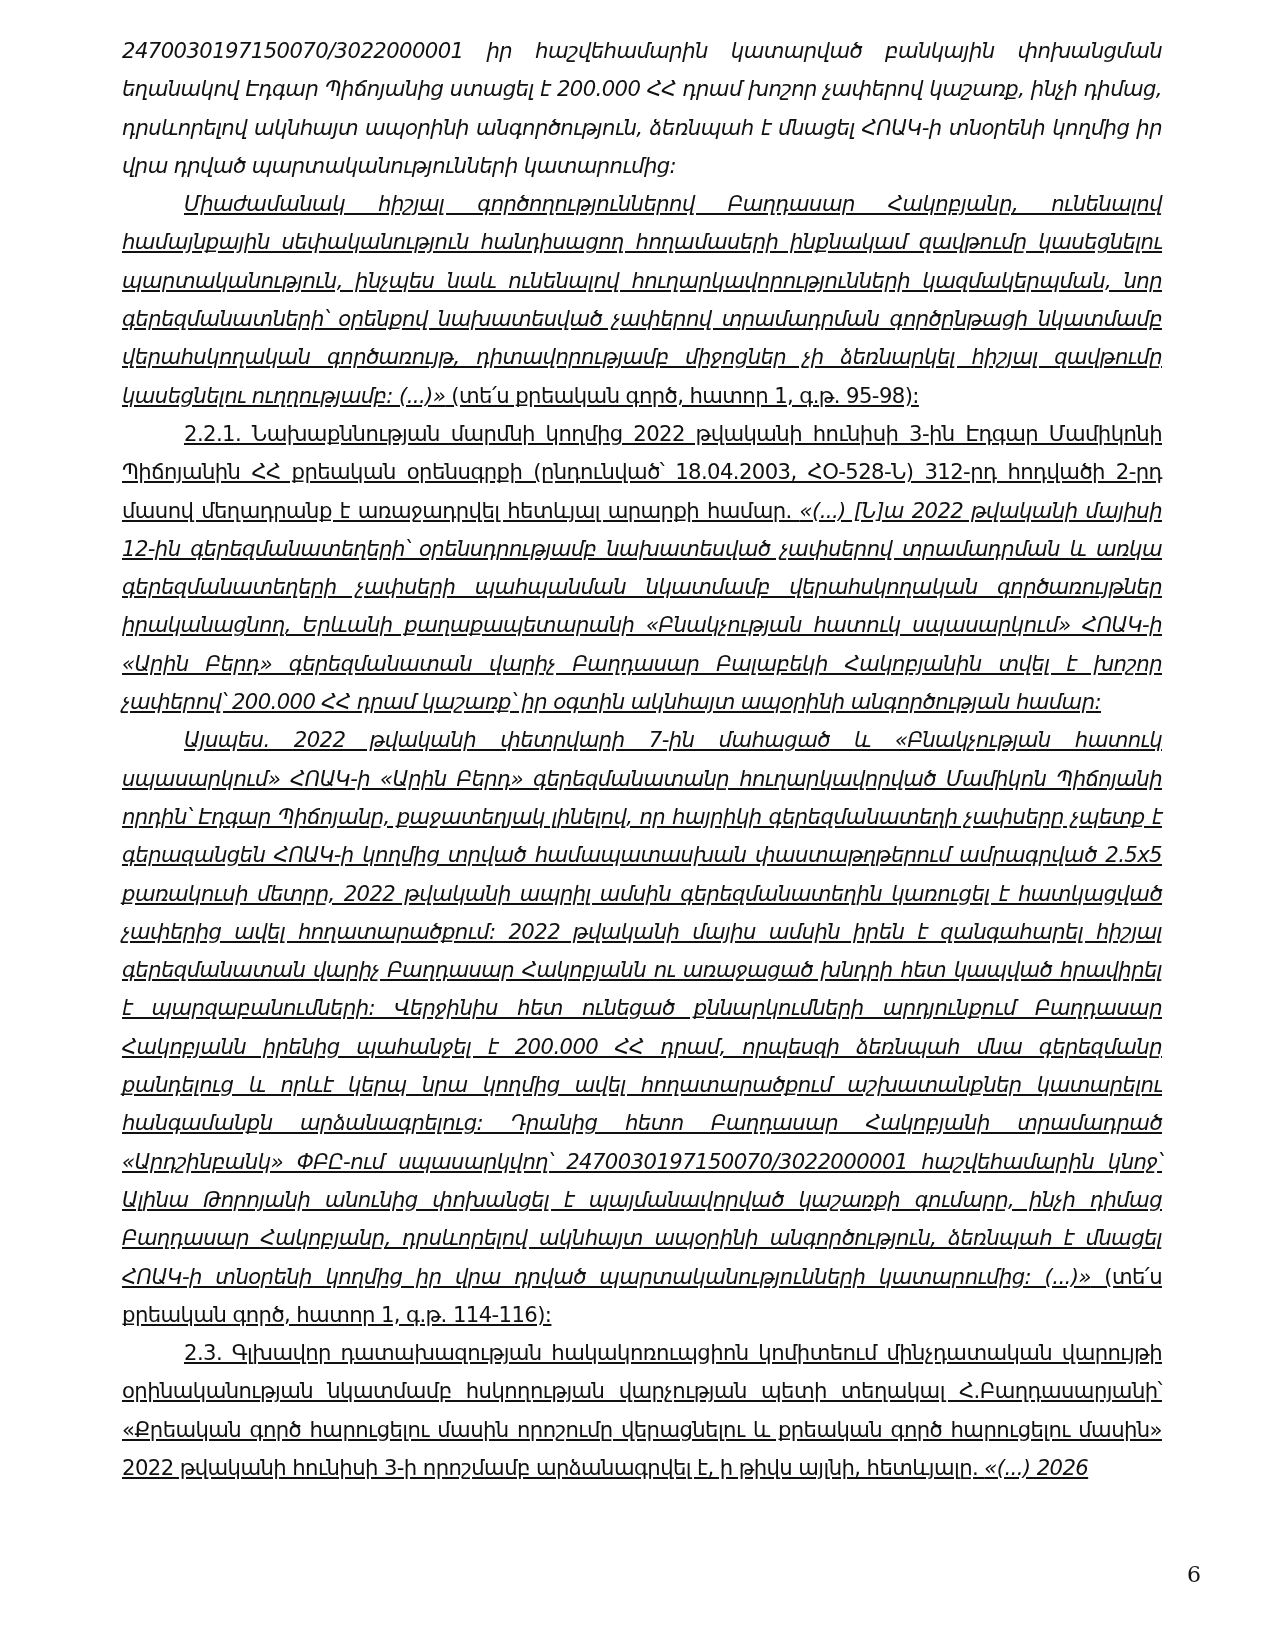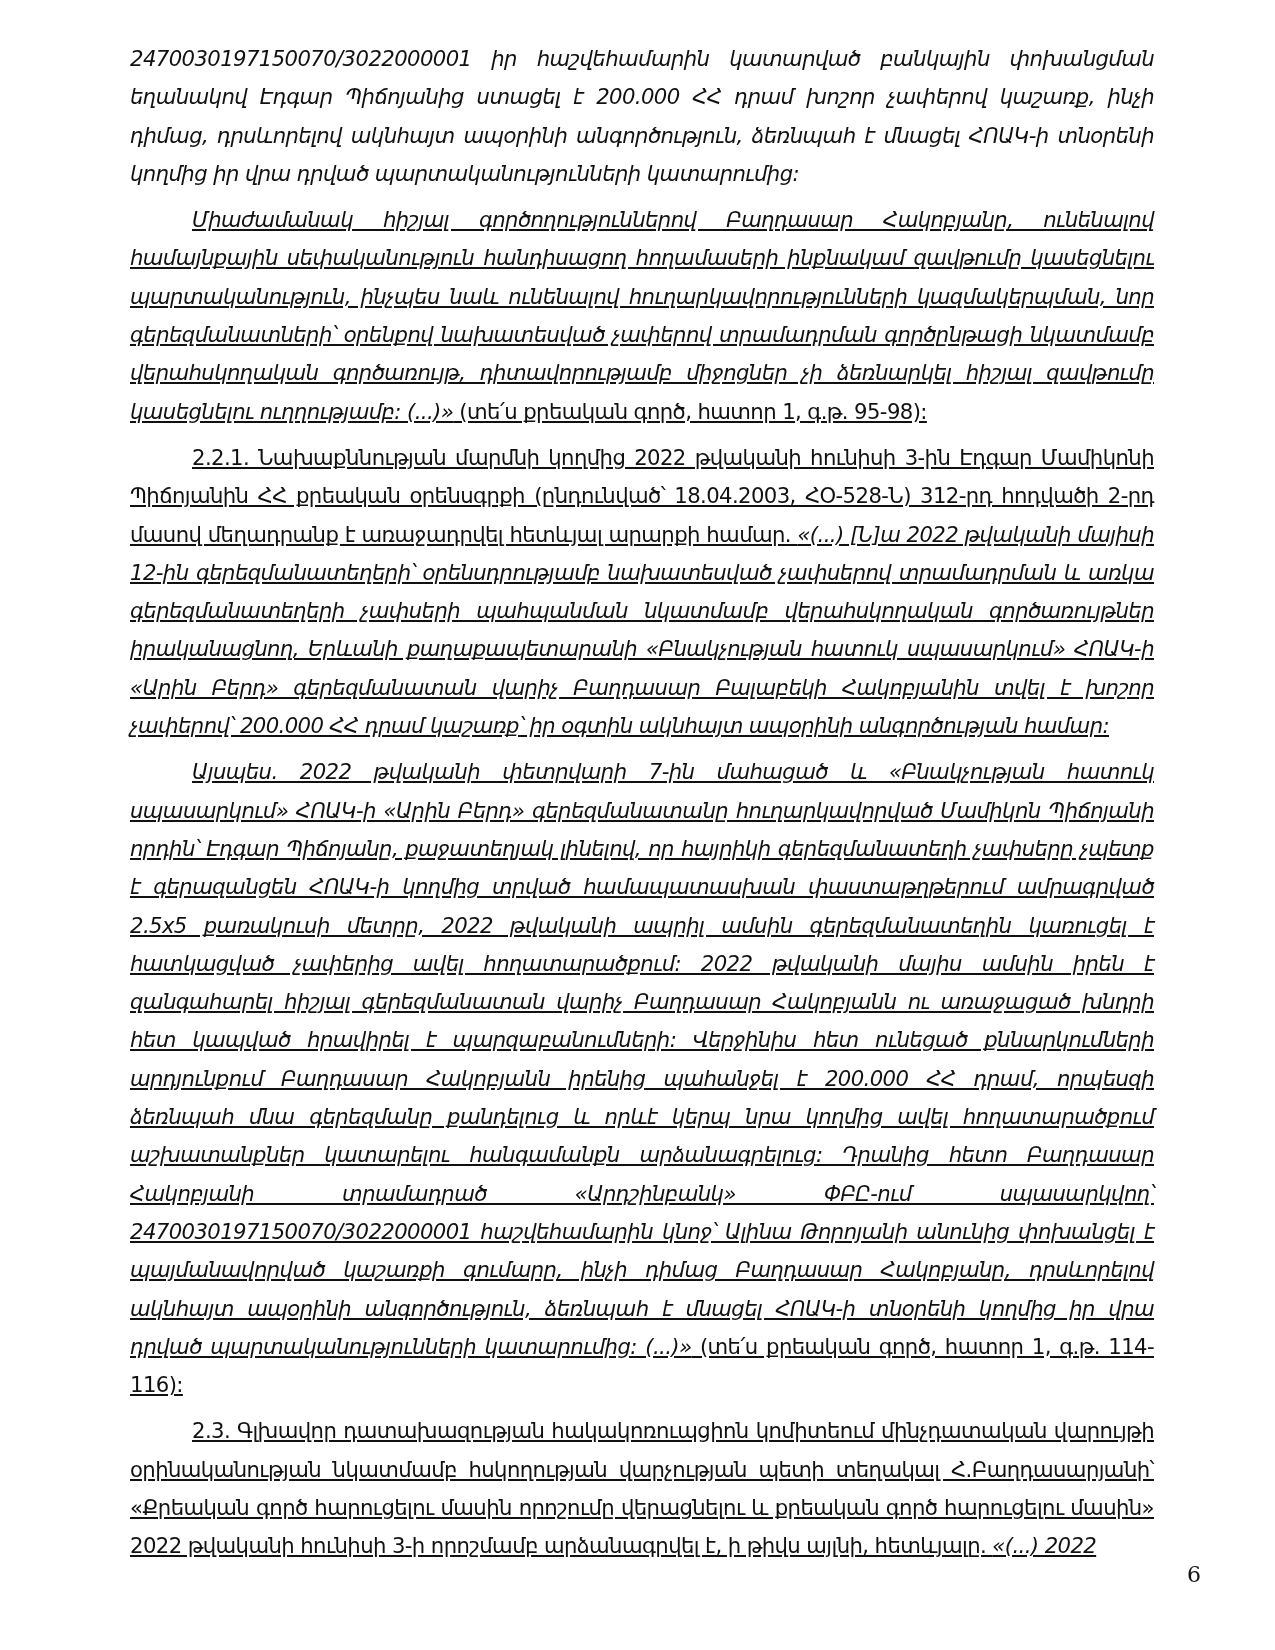--- a/index.html
+++ b/index.html
@@ -9,21 +9,21 @@
       left: 122px; top: 32px;
       width: 1040px;
       font-family: "DejaVu Sans", sans-serif;
       font-size: 21.2px;
       line-height: 38.3px;
       color: #111111;
       letter-spacing: -0.6px;
       word-spacing: 0px;
     }
     .para {
-      margin: 8px;
+      margin: 0;
       text-align: justify;
       text-indent: 0;
     }
     .para.indent { text-indent: 62px; text-decoration: underline; }
     .it { font-style: italic; }
     .page-number {
       position: absolute;
       right: 74px; top: 1562px;
       font-family: "DejaVu Serif", serif;
       font-size: 22px;
@@ -40,17 +40,17 @@
   <p class="para indent">
     <span class="it">Միաժամանակ հիշյալ գործողություններով Բաղդասար Հակոբյանը, ունենալով համայնքային սեփականություն հանդիսացող հողամասերի ինքնակամ զավթումը կասեցնելու պարտականություն, ինչպես նաև ունենալով հուղարկավորությունների կազմակերպման, նոր գերեզմանատների՝ օրենքով նախատեսված չափերով տրամադրման գործընթացի նկատմամբ վերահսկողական գործառույթ, դիտավորությամբ միջոցներ չի ձեռնարկել հիշյալ զավթումը կասեցնելու ուղղությամբ: (...)»</span><span> (տե՛ս քրեական գործ, հատոր 1, գ.թ. 95-98):</span>
   </p>
   <p class="para indent">
     <span>2.2.1. Նախաքննության մարմնի կողմից 2022 թվականի հունիսի 3-ին Էդգար Մամիկոնի Պիճոյանին ՀՀ քրեական օրենսգրքի (ընդունված՝ 18.04.2003, ՀՕ-528-Ն) 312-րդ հոդվածի 2-րդ մասով մեղադրանք է առաջադրվել հետևյալ արարքի համար. </span><span class="it">«(...) [Ն]ա 2022 թվականի մայիսի 12-ին գերեզմանատեղերի՝ օրենսդրությամբ նախատեսված չափսերով տրամադրման և առկա գերեզմանատեղերի չափսերի պահպանման նկատմամբ վերահսկողական գործառույթներ իրականացնող, Երևանի քաղաքապետարանի «Բնակչության հատուկ սպասարկում» ՀՈԱԿ-ի «Արին Բերդ» գերեզմանատան վարիչ Բաղդասար Բալաբեկի Հակոբյանին տվել է խոշոր չափերով՝ 200.000 ՀՀ դրամ կաշառք՝ իր օգտին ակնհայտ ապօրինի անգործության համար:</span>
   </p>
   <p class="para indent">
     <span class="it">Այսպես. 2022 թվականի փետրվարի 7-ին մահացած և «Բնակչության հատուկ սպասարկում» ՀՈԱԿ-ի «Արին Բերդ» գերեզմանատանը հուղարկավորված Մամիկոն Պիճոյանի որդին՝ Էդգար Պիճոյանը, քաջատեղյակ լինելով, որ հայրիկի գերեզմանատեղի չափսերը չպետք է գերազանցեն ՀՈԱԿ-ի կողմից տրված համապատասխան փաստաթղթերում ամրագրված 2.5x5 քառակուսի մետրը, 2022 թվականի ապրիլ ամսին գերեզմանատեղին կառուցել է հատկացված չափերից ավել հողատարածքում: 2022 թվականի մայիս ամսին իրեն է զանգահարել հիշյալ գերեզմանատան վարիչ Բաղդասար Հակոբյանն ու առաջացած խնդրի հետ կապված հրավիրել է պարզաբանումների: Վերջինիս հետ ունեցած քննարկումների արդյունքում Բաղդասար Հակոբյանն իրենից պահանջել է 200.000 ՀՀ դրամ, որպեսզի ձեռնպահ մնա գերեզմանը քանդելուց և որևէ կերպ նրա կողմից ավել հողատարածքում աշխատանքներ կատարելու հանգամանքն արձանագրելուց: Դրանից հետո Բաղդասար Հակոբյանի տրամադրած «Արդշինբանկ» ՓԲԸ-ում սպասարկվող՝ 2470030197150070/3022000001 հաշվեհամարին կնոջ՝ Ալինա Թորոյանի անունից փոխանցել է պայմանավորված կաշառքի գումարը, ինչի դիմաց Բաղդասար Հակոբյանը, դրսևորելով ակնհայտ ապօրինի անգործություն, ձեռնպահ է մնացել ՀՈԱԿ-ի տնօրենի կողմից իր վրա դրված պարտականությունների կատարումից: (...)»</span><span> (տե՛ս քրեական գործ, հատոր 1, գ.թ. 114-116):</span>
   </p>
   <p class="para indent">
-    <span>2.3. Գլխավոր դատախազության հակակոռուպցիոն կոմիտեում մինչդատական վարույթի օրինականության նկատմամբ հսկողության վարչության պետի տեղակալ Հ.Բաղդասարյանի՝ «Քրեական գործ հարուցելու մասին որոշումը վերացնելու և քրեական գործ հարուցելու մասին» 2022 թվականի հունիսի 3-ի որոշմամբ արձանագրվել է, ի թիվս այլնի, հետևյալը. </span><span class="it">«(...) 2022</span>
+    <span>2.3. Գլխավոր դատախազության հակակոռուպցիոն կոմիտեում մինչդատական վարույթի օրինականության նկատմամբ հսկողության վարչության պետի տեղակալ Հ.Բաղդասարյանի՝ «Քրեական գործ հարուցելու մասին որոշումը վերացնելու և քրեական գործ հարուցելու մասին» 2022 թվականի հունիսի 3-ի որոշմամբ արձանագրվել է, ի թիվս այլնի, հետևյալը. </span><span class="it">«(...) 2026</span>
   </p>
 </div>
 
 <div class="page-number">6</div>
 
 </body></html>

